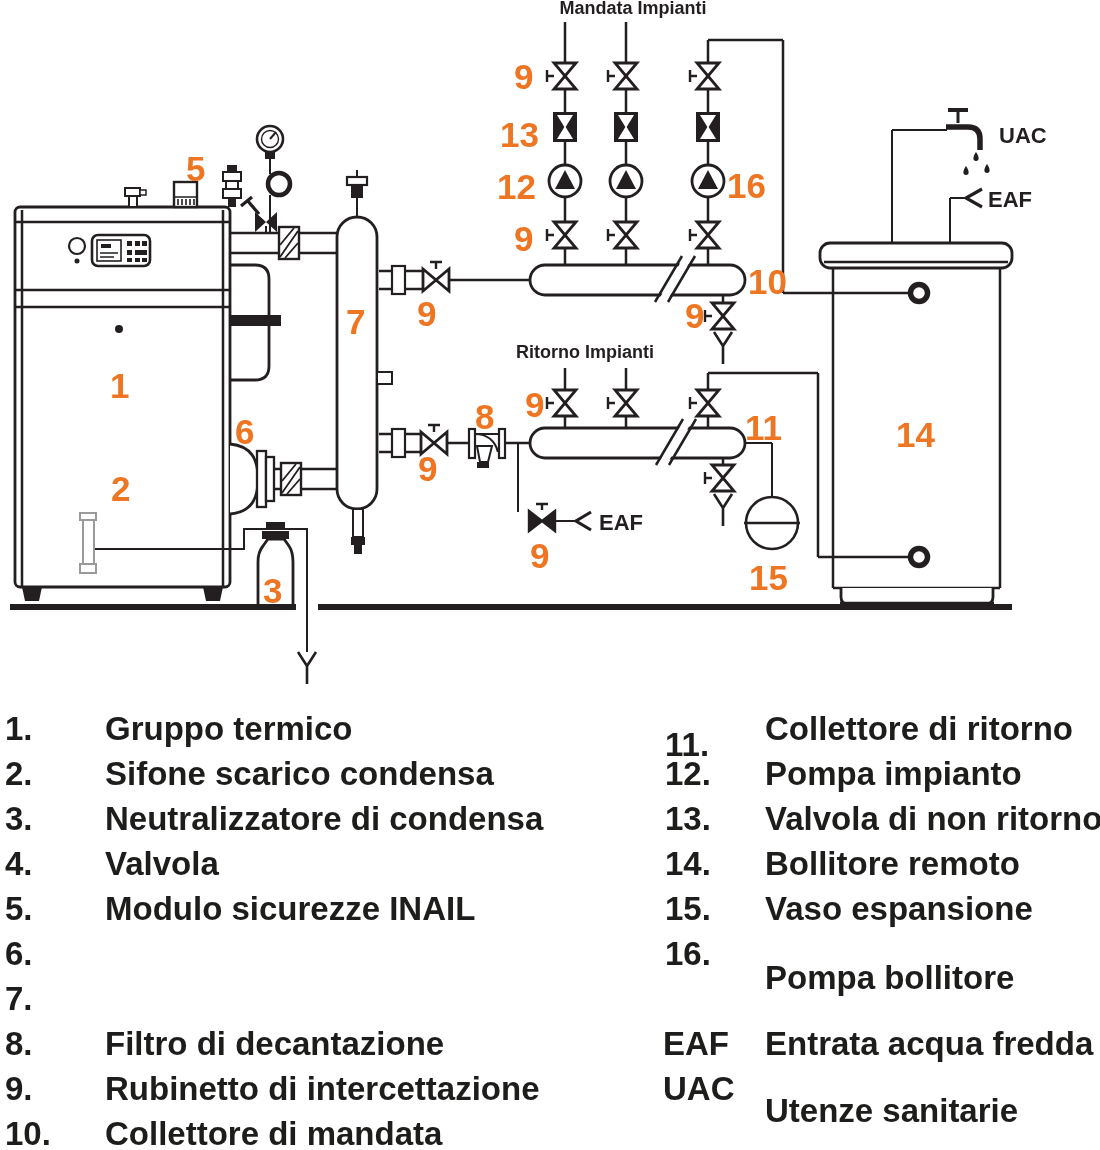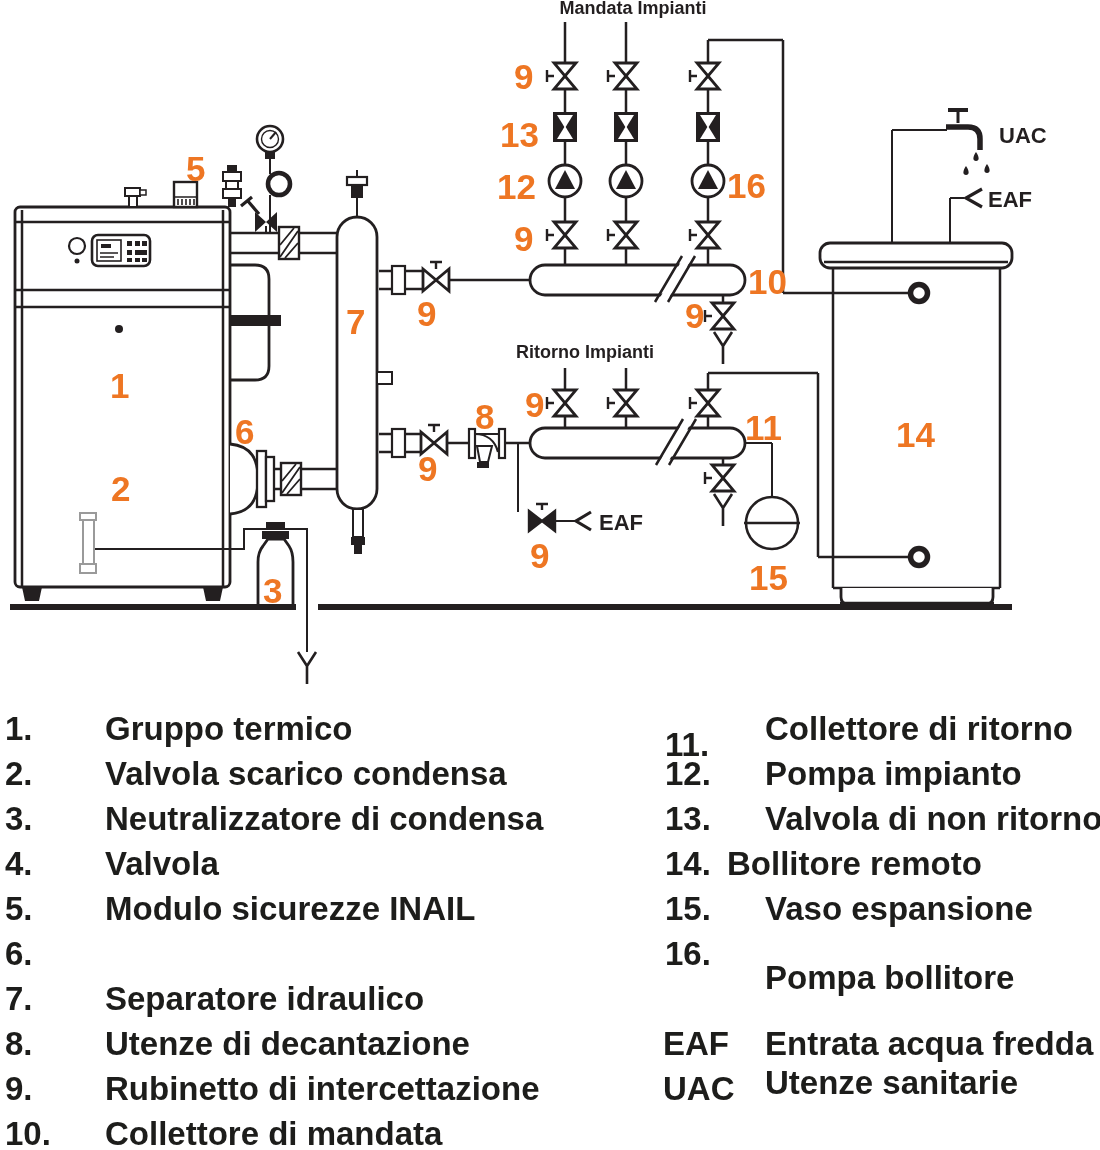--- a/index.html
+++ b/index.html
@@ -295,47 +295,46 @@
     <text class="num-label" x="896" y="447">14</text>
     <text class="num-label" x="749" y="590">15</text>
     <text class="num-label" x="727" y="198">16</text>
   </g>
 </svg>
 
 <div class="legend">
   <span class="lg" style="top:706px;left:5px">1.</span>
   <span class="lg" style="top:706px;left:105px">Gruppo termico</span>
   <span class="lg" style="top:751px;left:5px">2.</span>
-  <span class="lg" style="top:751px;left:105px">Valvola scarico condensa</span>
+  <span class="lg" style="top:751px;left:105px">Sifone scarico condensa</span>
   <span class="lg" style="top:796px;left:5px">3.</span>
   <span class="lg" style="top:796px;left:105px">Neutralizzatore di condensa</span>
   <span class="lg" style="top:841px;left:5px">4.</span>
   <span class="lg" style="top:841px;left:105px">Valvola</span>
   <span class="lg" style="top:886px;left:5px">5.</span>
   <span class="lg" style="top:886px;left:105px">Modulo sicurezze INAIL</span>
   <span class="lg" style="top:931px;left:5px">6.</span>
   <span class="lg" style="top:976px;left:5px">7.</span>
-  <span class="lg" style="top:976px;left:105px">Separatore idraulico</span>
   <span class="lg" style="top:1021px;left:5px">8.</span>
-  <span class="lg" style="top:1021px;left:105px">Utenze di decantazione</span>
+  <span class="lg" style="top:1021px;left:105px">Filtro di decantazione</span>
   <span class="lg" style="top:1066px;left:5px">9.</span>
   <span class="lg" style="top:1066px;left:105px">Rubinetto di intercettazione</span>
   <span class="lg" style="top:1111px;left:5px">10.</span>
   <span class="lg" style="top:1111px;left:105px">Collettore di mandata</span>
 
   <span class="lg" style="top:722px;left:665px">11.</span>
   <span class="lg" style="top:706px;left:765px">Collettore di ritorno</span>
   <span class="lg" style="top:751px;left:665px">12.</span>
   <span class="lg" style="top:751px;left:765px">Pompa impianto</span>
   <span class="lg" style="top:796px;left:665px">13.</span>
   <span class="lg" style="top:796px;left:765px">Valvola di non ritorno</span>
   <span class="lg" style="top:841px;left:665px">14.</span>
-  <span class="lg" style="top:841px;left:727px">Bollitore remoto</span>
+  <span class="lg" style="top:841px;left:765px">Bollitore remoto</span>
   <span class="lg" style="top:886px;left:665px">15.</span>
   <span class="lg" style="top:886px;left:765px">Vaso espansione</span>
   <span class="lg" style="top:931px;left:665px">16.</span>
   <span class="lg" style="top:955px;left:765px">Pompa bollitore</span>
 
   <span class="lg" style="top:1021px;left:663px">EAF</span>
   <span class="lg" style="top:1021px;left:765px">Entrata acqua fredda</span>
   <span class="lg" style="top:1066px;left:663px">UAC</span>
-  <span class="lg" style="top:1060px;left:765px">Utenze sanitarie</span>
+  <span class="lg" style="top:1088px;left:765px">Utenze sanitarie</span>
 </div>
 
 </body></html>

